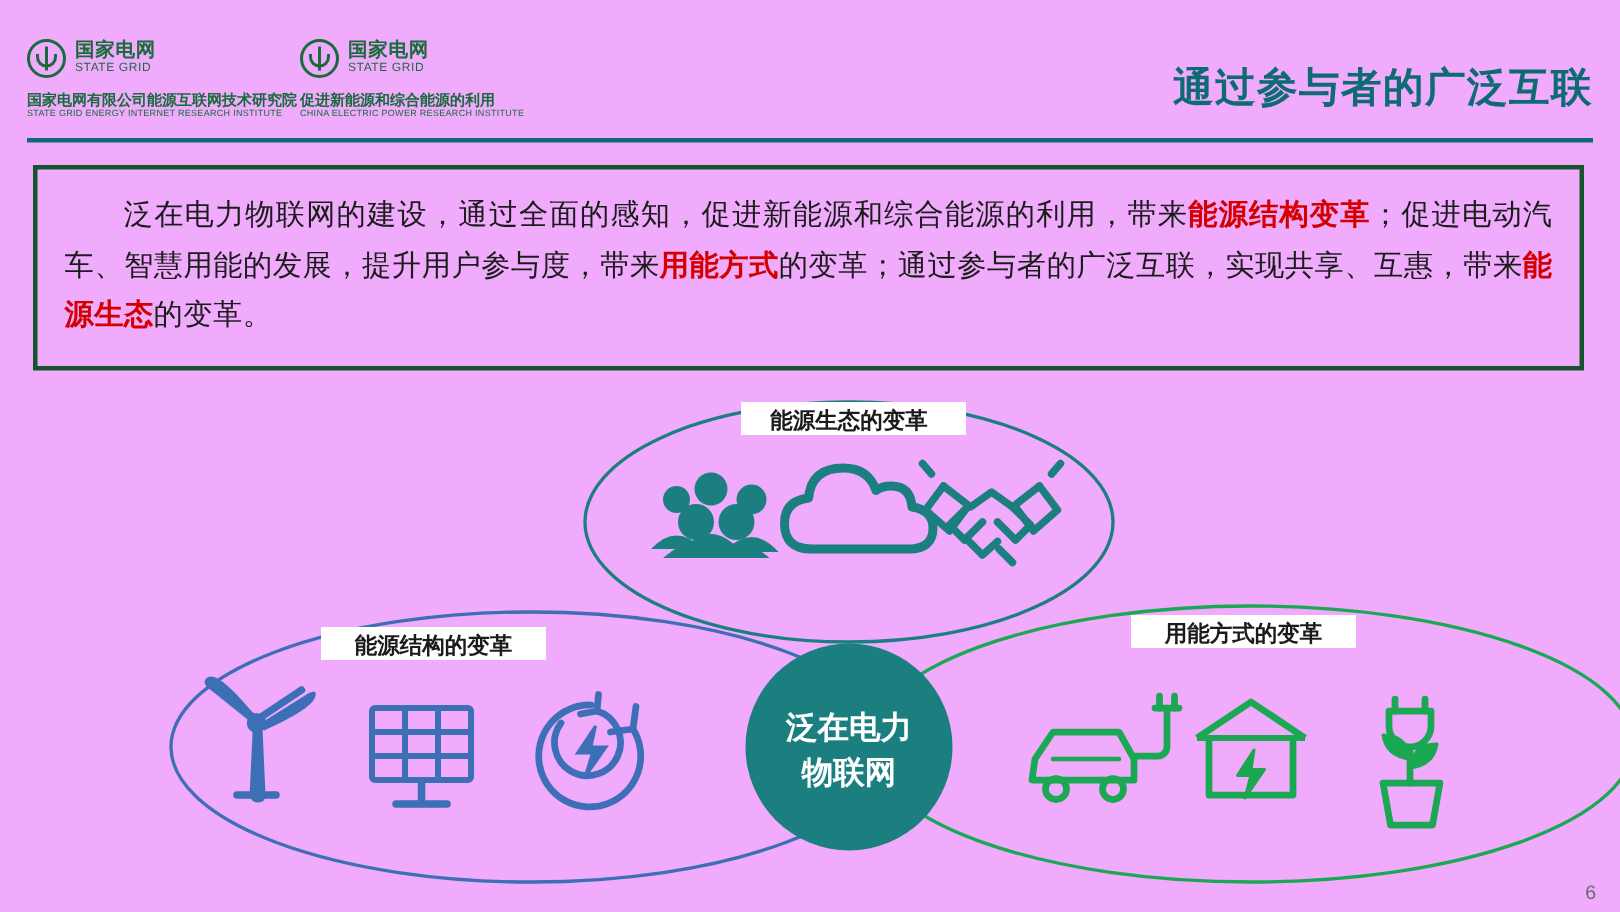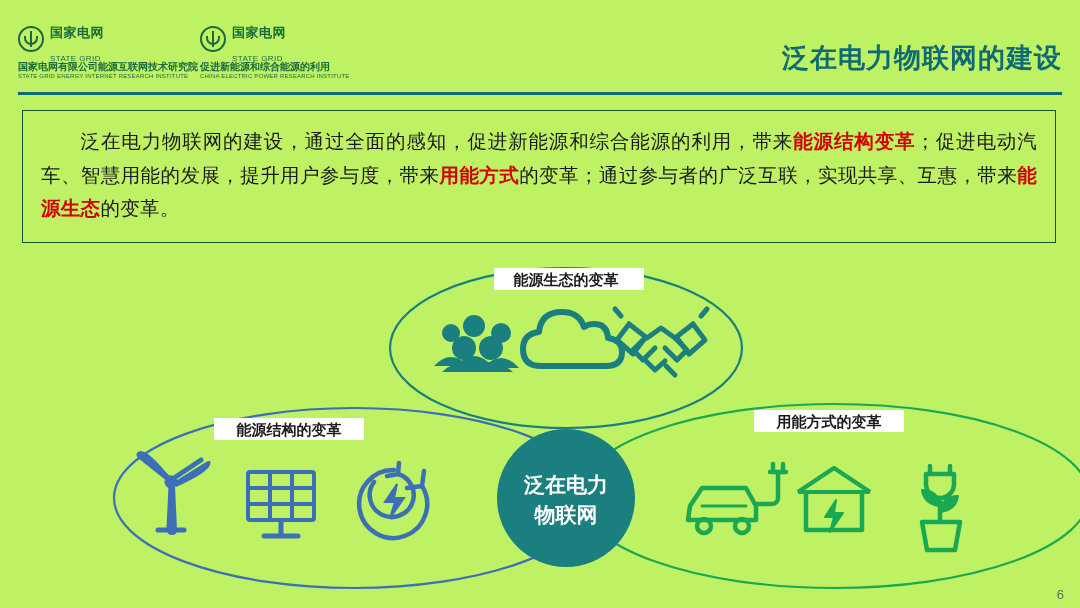--- a/index.html
+++ b/index.html
@@ -7,21 +7,21 @@
     padding: 0;
     background: #ffffff;
   }
   body {
     font-family: "Liberation Sans", "DejaVu Sans", sans-serif;
   }
   .slide {
     position: relative;
     width: 1080px;
     height: 608px;
-    background: #bef264;
+    background: #f0abfc;
     overflow: hidden;
   }
 
   
   .header {
     position: absolute;
     left: 0; top: 0;
     width: 1080px;
     height: 96px;
   }
@@ -70,21 +70,21 @@
   .sg-cn {
     font-size: 13px;
     font-weight: bold;
     color: #1a6b3c;
     letter-spacing: 0.5px;
   }
   .sg-en {
     font-size: 8px;
     color: #1a6b3c;
     letter-spacing: 0.4px;
-    margin-top: 15px;
+    margin-top: 1px;
   }
   .inst-cn {
     position: absolute;
     font-size: 10px;
     color: #1a6b3c;
     font-weight: bold;
     white-space: nowrap;
   }
   .inst-en {
     position: absolute;
@@ -117,21 +117,21 @@
     background: #0e6b73;
   }
 
   
   .textbox {
     position: absolute;
     left: 22px;
     top: 110px;
     width: 1034px;
     box-sizing: border-box;
-    border: 1px solid #14532d;
+    border: 3px solid #14532d;
     padding: 14px 18px 16px 18px;
     font-size: 19.5px;
     line-height: 1.72;
     color: #1b1b1b;
     text-align: justify;
     letter-spacing: 0.3px;
   }
   .textbox .indent { display: inline-block; width: 2em; }
   .hl-red {
     color: #d40000;
@@ -177,21 +177,21 @@
     <div class="logo-block logo-2">
       <div class="sg-mark"></div>
       <div class="sg-text">
         <div class="sg-cn">国家电网</div>
         <div class="sg-en">STATE GRID</div>
       </div>
       <div class="inst-cn">促进新能源和综合能源的利用</div>
       <div class="inst-en">CHINA ELECTRIC POWER RESEARCH INSTITUTE</div>
     </div>
 
-    <div class="header-title">泛在电力物联网的建设</div>
+    <div class="header-title">通过参与者的广泛互联</div>
     <div class="header-rule"></div>
   </div>
 
   <div class="textbox">
     <span class="indent"></span><span>泛在电力物联网的建设，通过全面的感知，促进新能源和综合能源的利用，带来</span><span class="hl-red">能源结构变革</span><span>；促进电动汽车、智慧用能的发展，提升用户参与度，带来</span><span class="hl-red">用能方式</span><span>的变革；通过参与者的广泛互联，实现共享、互惠，带来</span><span class="hl-red">能源生态</span><span>的变革。</span>
   </div>
 
   <div class="diagram">
     <svg width="1080" height="345" viewBox="0 0 1080 345" xmlns="http://www.w3.org/2000/svg">
 

